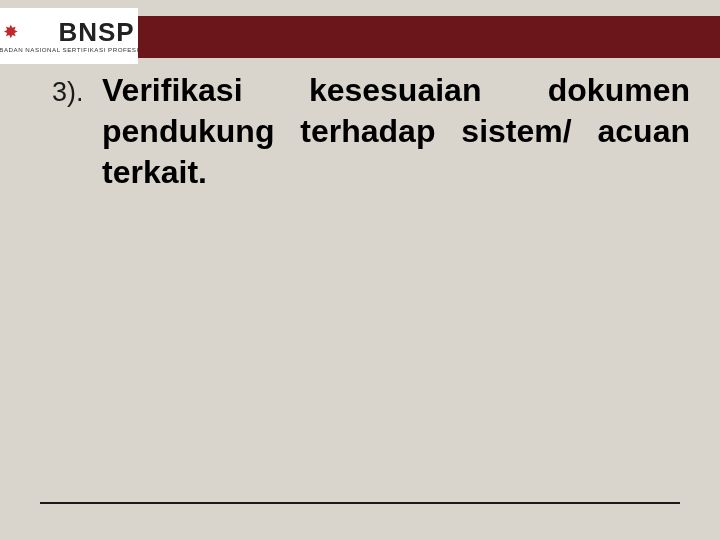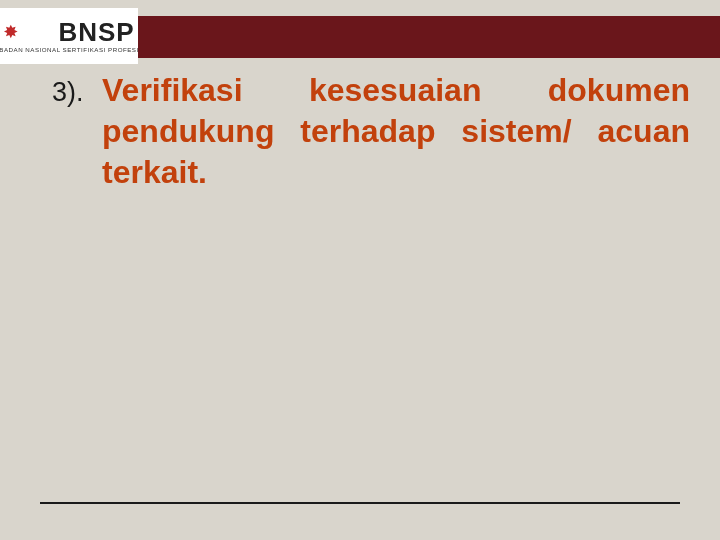--- a/index.html
+++ b/index.html
@@ -72,21 +72,21 @@
     font-size: 27px;
     color: #1a1a1a;
     line-height: 1.35;
     padding-top: 4px;
     min-width: 50px;
   }
   .item-text {
     font-family: Verdana, Geneva, sans-serif;
     font-weight: 700;
     font-size: 32px;
-    color: #c2410c;
+    color: #000000;
     line-height: 1.28;
     text-align: justify;
     text-align-last: left;
     flex: 1;
   }
   .bottom-rule {
     position: absolute;
     left: 40px;
     right: 40px;
     bottom: 36px;

